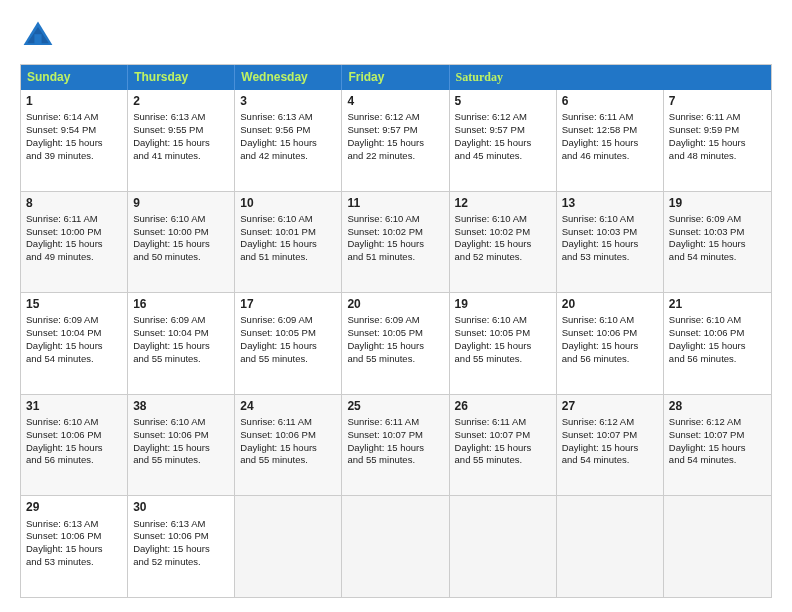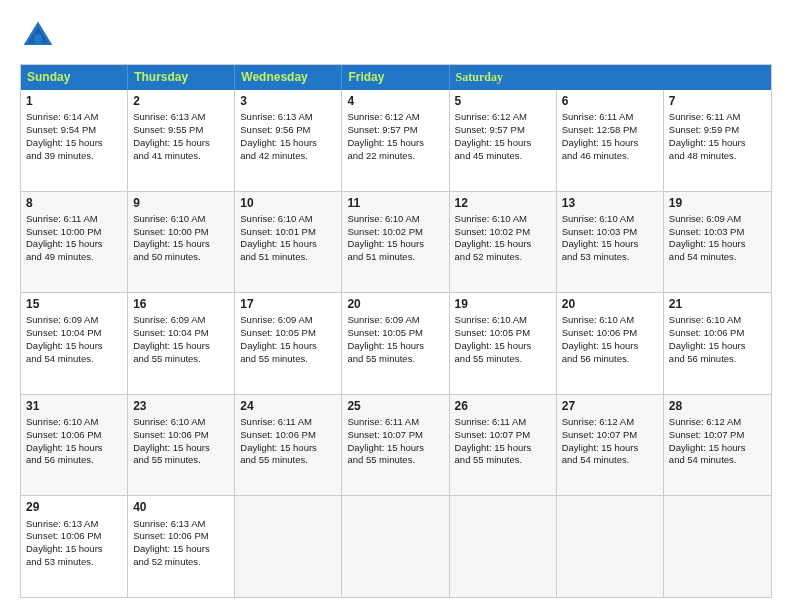--- a/index.html
+++ b/index.html
@@ -294,21 +294,21 @@
         </div>
         <div class="cal-row">
           <div class="cal-cell">
             <span class="day-num">31</span>
             <div>Sunrise: 6:10 AM</div>
             <div>Sunset: 10:06 PM</div>
             <div>Daylight: 15 hours</div>
             <div>and 56 minutes.</div>
           </div>
           <div class="cal-cell">
-            <span class="day-num">23</span>
+            <span class="day-num">38</span>
             <div>Sunrise: 6:10 AM</div>
             <div>Sunset: 10:06 PM</div>
             <div>Daylight: 15 hours</div>
             <div>and 55 minutes.</div>
           </div>
           <div class="cal-cell">
             <span class="day-num">24</span>
             <div>Sunrise: 6:11 AM</div>
             <div>Sunset: 10:06 PM</div>
             <div>Daylight: 15 hours</div>
@@ -345,21 +345,21 @@
         </div>
         <div class="cal-row">
           <div class="cal-cell">
             <span class="day-num">29</span>
             <div>Sunrise: 6:13 AM</div>
             <div>Sunset: 10:06 PM</div>
             <div>Daylight: 15 hours</div>
             <div>and 53 minutes.</div>
           </div>
           <div class="cal-cell">
-            <span class="day-num">40</span>
+            <span class="day-num">30</span>
             <div>Sunrise: 6:13 AM</div>
             <div>Sunset: 10:06 PM</div>
             <div>Daylight: 15 hours</div>
             <div>and 52 minutes.</div>
           </div>
           <div class="cal-cell empty"></div>
           <div class="cal-cell empty"></div>
           <div class="cal-cell empty"></div>
           <div class="cal-cell empty"></div>
           <div class="cal-cell empty"></div>

